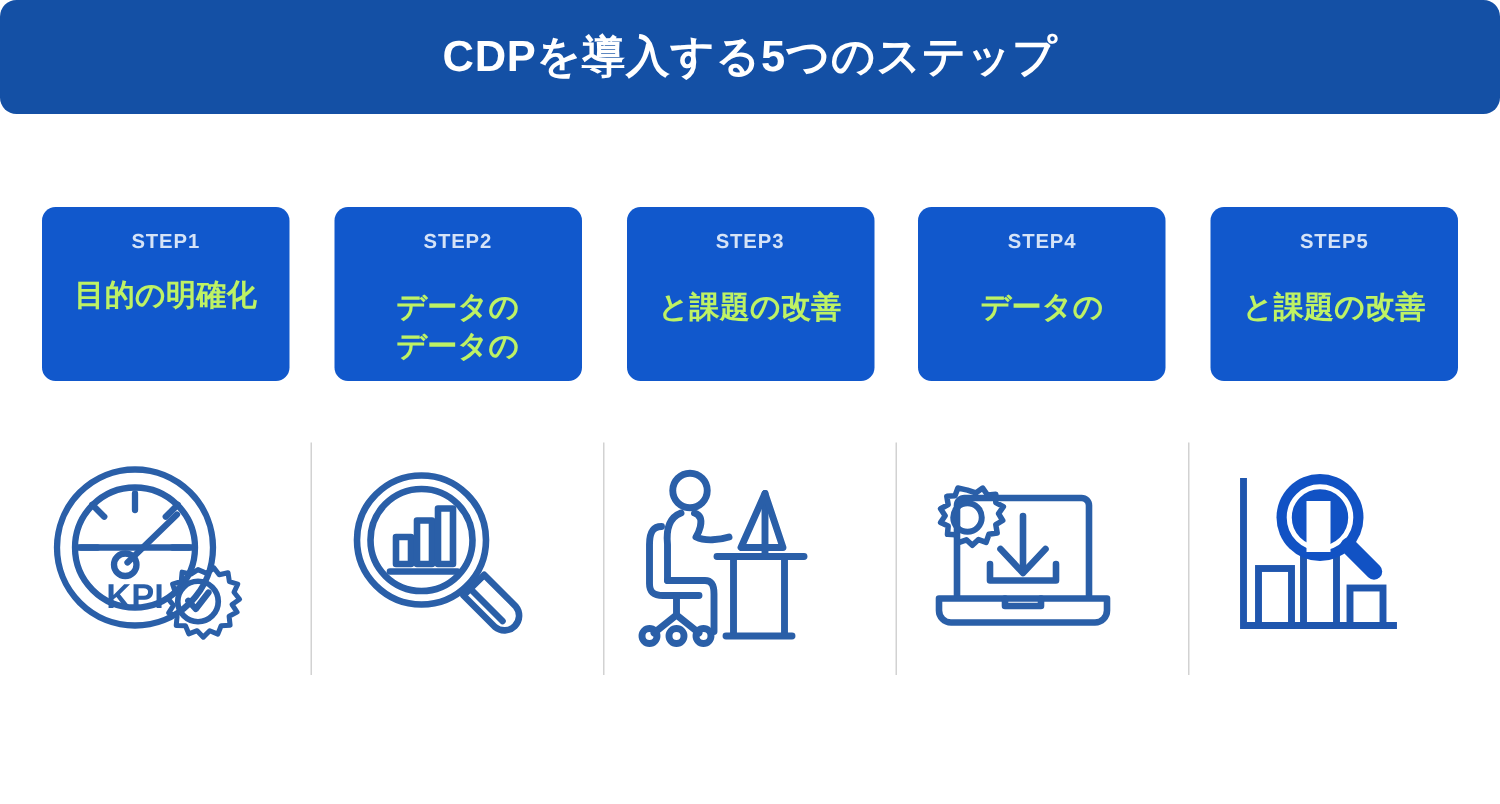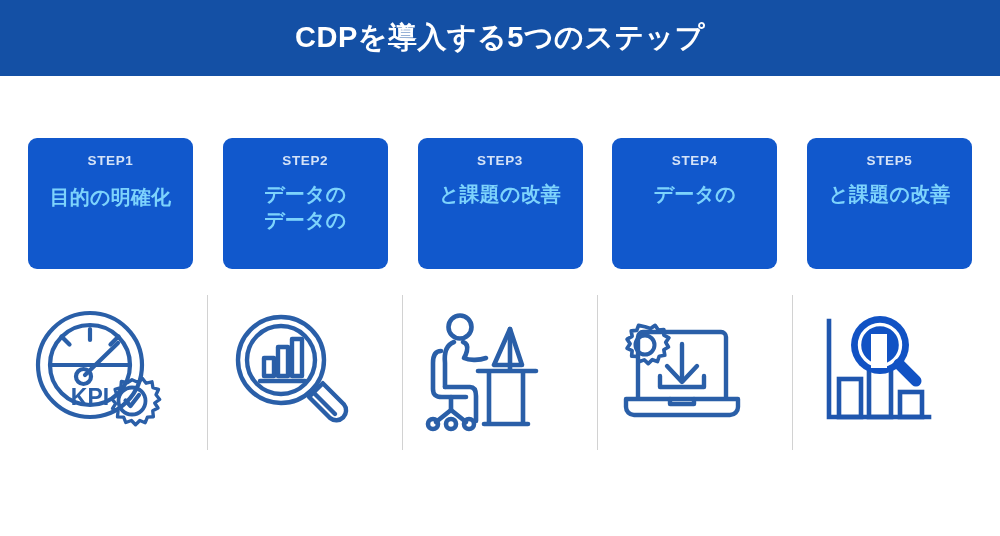--- a/index.html
+++ b/index.html
@@ -19,36 +19,37 @@
   .header {
     position: absolute;
     left: 0;
     top: 0;
     width: 1000px;
     height: 76px;
     background: #1450a5;
     display: flex;
     align-items: center;
     justify-content: center;
+    border-radius: 11px;
   }
   .header-title {
     color: #ffffff;
     font-size: 29px;
     font-weight: bold;
     letter-spacing: 0.5px;
     white-space: nowrap;
   }
 
   
   .steps-row {
     position: absolute;
     left: 28px;
     top: 138px;
     width: 944px;
-    height: 131px;
+    height: 116px;
     display: flex;
     align-items: stretch;
   }
   .step-box {
     width: 165px;
     background: #1158cc;
     border-radius: 9px;
     display: flex;
     flex-direction: column;
     align-items: center;
@@ -57,30 +58,30 @@
     flex: 0 0 165px;
   }
   .step-label {
     color: #d5e3f7;
     font-size: 13.5px;
     font-weight: bold;
     letter-spacing: 0.6px;
     line-height: 1;
   }
   .step-title {
-    color: #7dd3fc;
+    color: #bef264;
     font-size: 20px;
     font-weight: bold;
     line-height: 1.32;
     text-align: center;
     margin-top: 16px;
     padding: 0 4px;
     letter-spacing: 0.2px;
   }
-  .step-title.two-line { margin-top: 13px; }
+  .step-title.two-line { margin-top: 24px; }
 
   .arrow-gap {
     flex: 1 1 auto;
     display: flex;
     align-items: center;
     justify-content: center;
   }
   .arrow-tri {
     width: 0;
     height: 0;

